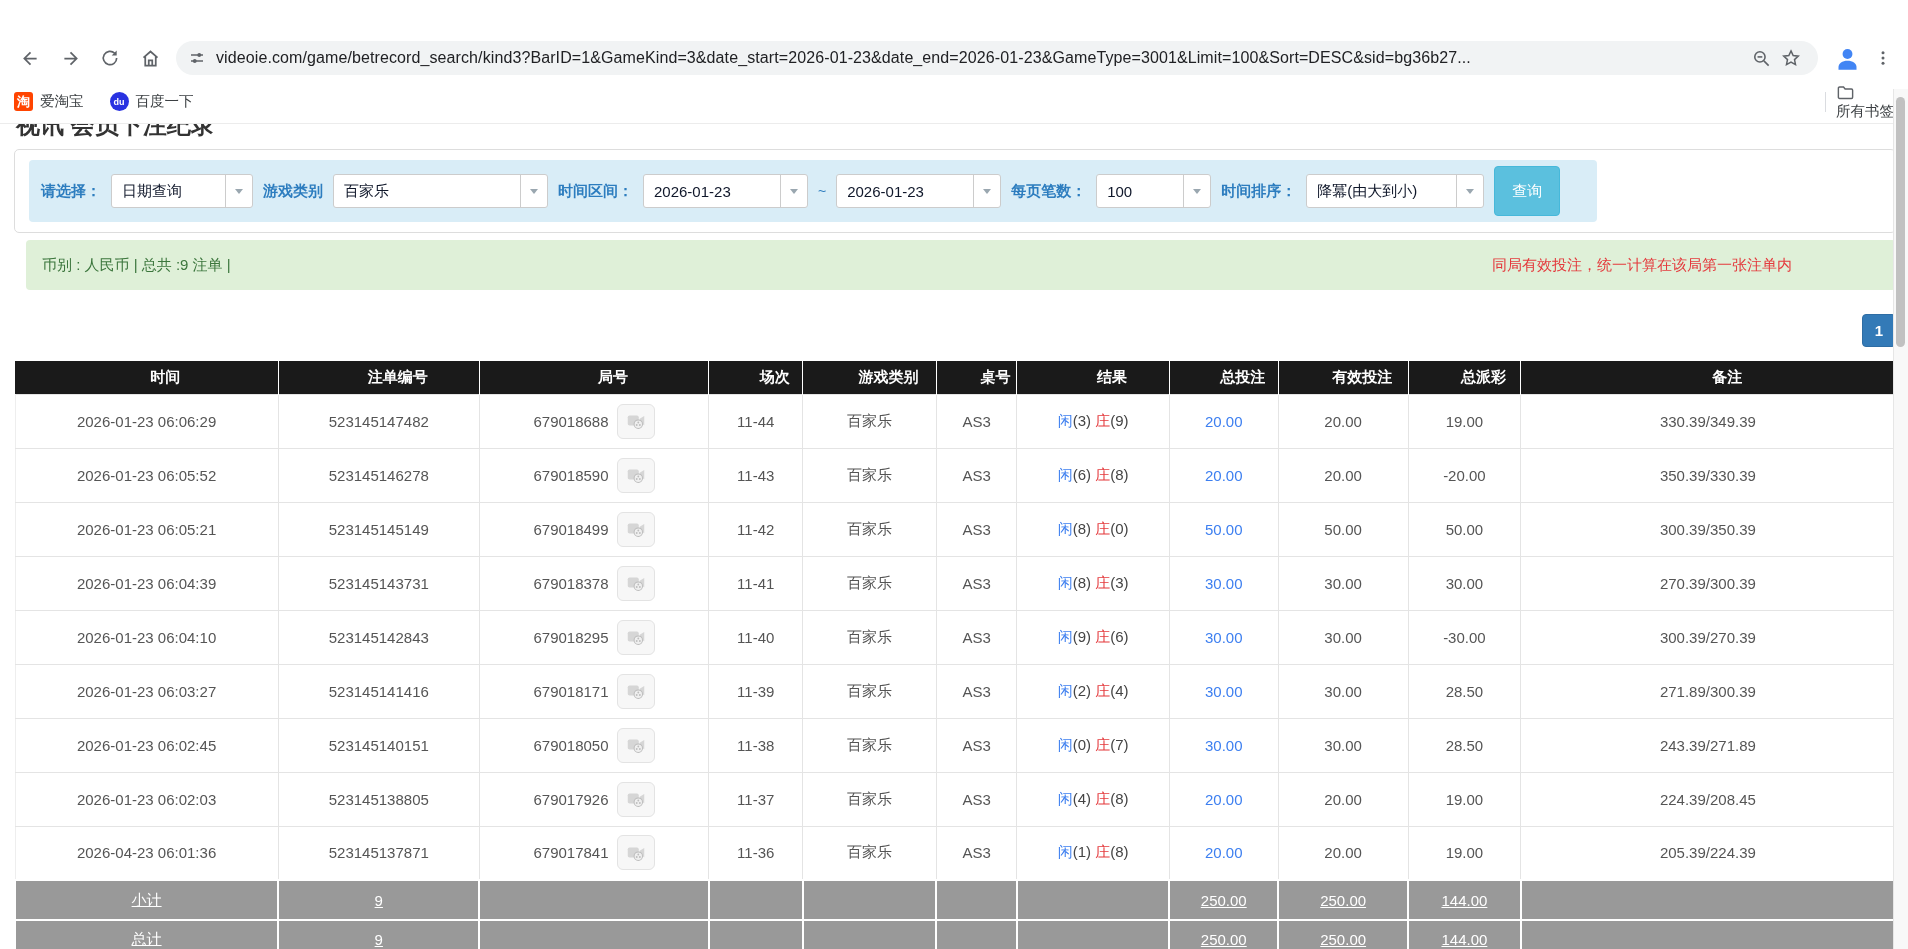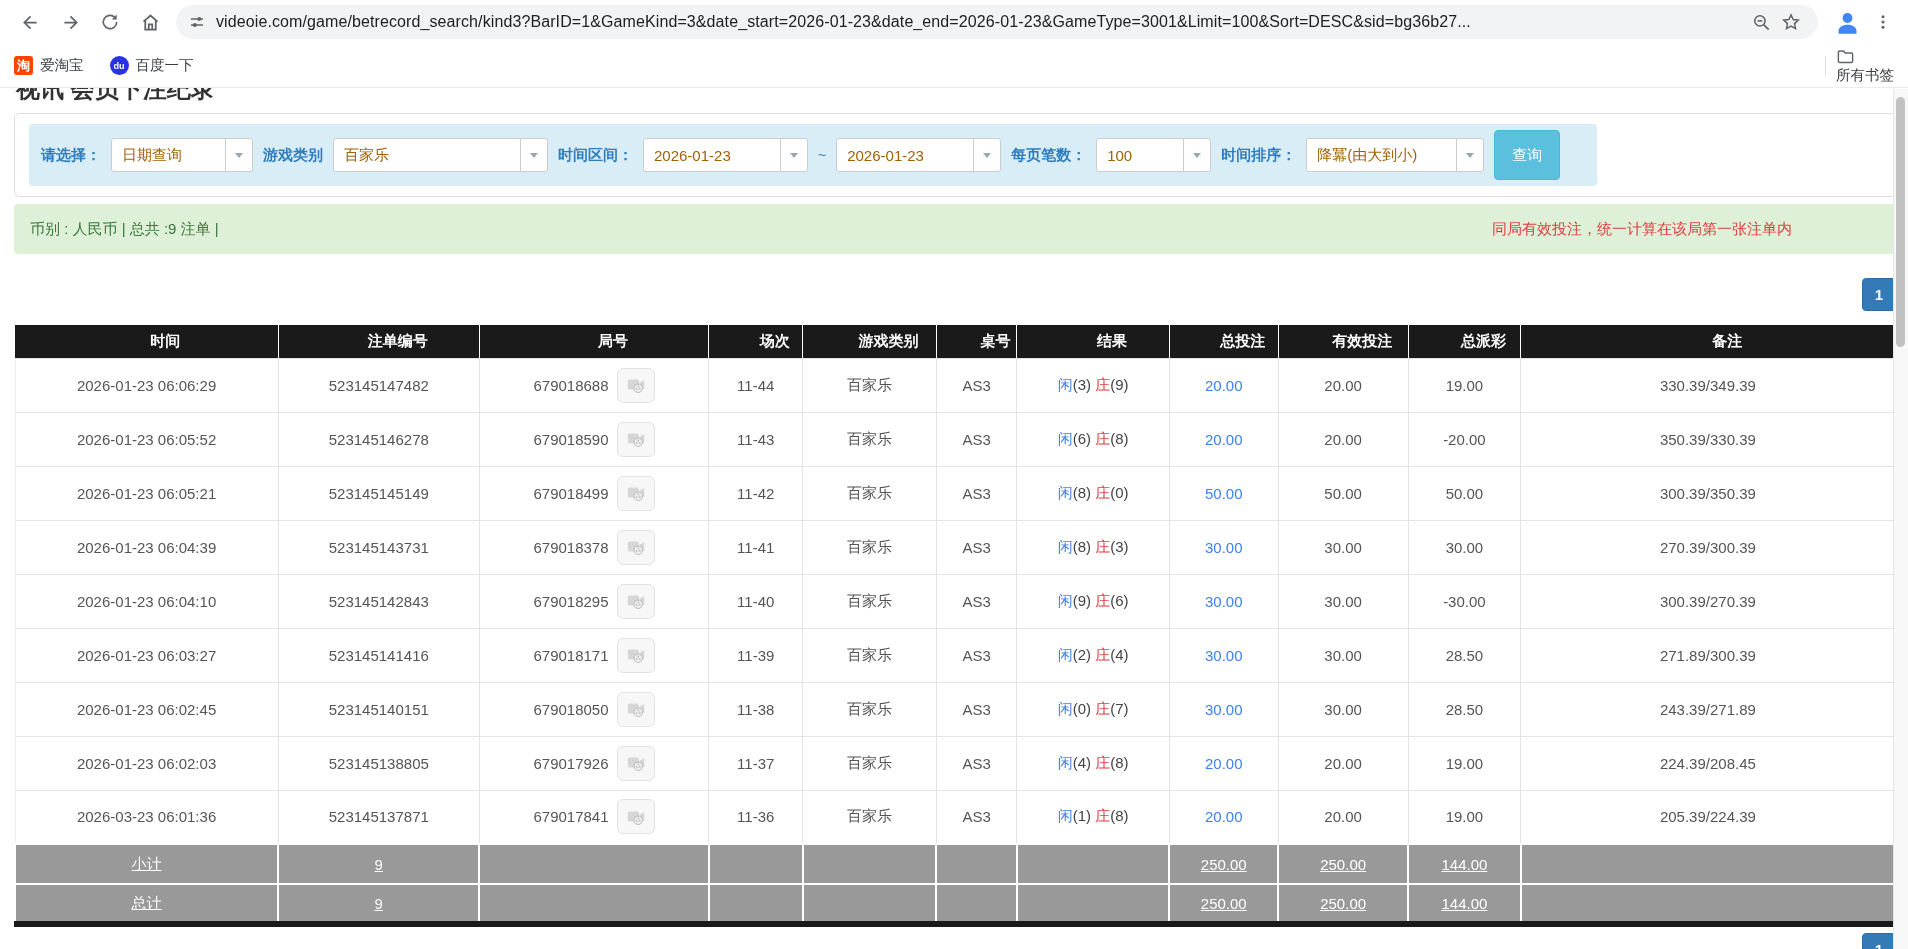--- a/index.html
+++ b/index.html
@@ -1,20 +1,20 @@
 <!DOCTYPE html>
 <html><head>
 <meta charset="utf-8">
 <style>
   * { margin:0; padding:0; box-sizing:border-box; }
   html,body { width:1908px; height:949px; overflow:hidden; background:#fff;
     font-family:"Liberation Sans","DejaVu Sans",sans-serif; }
 
   
-  .toolbar { height:44px; display:flex; align-items:center; padding:0 10px; background:#fff; }
+  .toolbar { height:44px; display:flex; align-items:center; padding:0 10px; background:#fff;margin-top:36px; }
   .nav-btn { width:34px; height:34px; border-radius:50%; display:flex; align-items:center;
     justify-content:center; margin:0 3px; cursor:pointer; flex:0 0 auto; }
   .omnibox { flex:1; height:34px; background:#f1f3f4; border-radius:17px; margin:0 8px 0 6px;
     display:flex; align-items:center; padding:0 12px; min-width:0; }
   .omnibox .url { flex:1; font-size:16px; color:#202124; white-space:nowrap; overflow:hidden;
     margin-left:10px; letter-spacing:.1px; }
   .pill-icon { width:30px; height:30px; display:flex; align-items:center; justify-content:center;
     border-radius:50%; flex:0 0 auto; cursor:pointer; }
   .avatar-btn { width:34px; height:34px; display:flex; align-items:center; justify-content:center;
     border-radius:50%; margin:0 4px; cursor:pointer; }
@@ -38,31 +38,31 @@
   .title-clip h1 { position:absolute; top:-15px; left:2px; font-size:24px; font-weight:bold; color:#333; }
 
   .filter-card { margin-top:8px; border:1px solid #ddd; border-radius:5px; background:#fff;
     padding:10px 14px; }
   .filter-strip { width:1568px; height:62px; background:#d9edf7; border-radius:4px;
     display:flex; align-items:center; padding:0 12px; gap:10px; }
   .f-label { font-size:15px; font-weight:bold; color:#2d7dbf; white-space:nowrap; }
   .f-tilde { font-size:14px; color:#2d7dbf; }
   .sel { height:34px; background:#fff; border:1px solid #ccc; border-radius:3px;
     display:flex; align-items:stretch; cursor:pointer; }
-  .sel-val { flex:1; display:flex; align-items:center; padding:0 10px; font-size:15px; color:#a16207;
+  .sel-val { flex:1; display:flex; align-items:center; padding:0 10px; font-size:15px; color:#0f172a;
     white-space:nowrap; overflow:hidden; }
   .sel-caret { width:27px; border-left:1px solid #ccc; display:flex; align-items:center; justify-content:center; }
   .caret-tri { width:0; height:0; border-left:4.5px solid transparent; border-right:4.5px solid transparent;
     border-top:5px solid #9aa7b0; }
   .w140{width:142px}.w215{width:215px}.w165{width:165px}.w115{width:115px}.w175{width:178px}
   .btn-search { height:50px; padding:0 17px; background:#5bc0de; border:1px solid #46b8da;
     border-radius:4px; color:#fff; font-size:15px; cursor:pointer; }
 
   .alert-bar { margin-top:7px; height:50px; background:#dff0d8; border-radius:4px;
-    display:flex; align-items:center; justify-content:space-between; padding:0 16px; }
+    display:flex; align-items:center; justify-content:space-between; padding:0 16px;margin-left:12px; }
   .alert-left { color:#3c763d; font-size:15px; }
   .alert-right { color:#e4393c; font-size:15px; padding-right:88px; }
 
   .pager-row { margin-top:24px; display:flex; justify-content:flex-end; }
   .page-btn { width:34px; height:33px; background:#337ab7; border:1px solid #2e6da4; border-radius:4px;
     color:#fff; font-size:15px; font-weight:bold; cursor:pointer; }
   .pager-bottom { margin-top:6px; display:flex; justify-content:flex-end; }
 
   
   table.bets { margin-top:14px; width:100%; border-collapse:collapse; table-layout:fixed;
@@ -506,21 +506,21 @@
     <td>
       <span class="res-xian">闲</span><span class="res-num">(4) </span>
       <span class="res-zhuang">庄</span><span class="res-num">(8)</span>
     </td>
     <td><span class="amt-link">20.00</span></td>
     <td>20.00</td>
     <td>19.00</td>
     <td>224.39/208.45</td>
   </tr>
         <tr>
-    <td>2026-03-23 06:01:36</td>
+    <td>2026-04-23 06:01:36</td>
     <td>523145137871</td>
     <td>
       <span class="round-cell">
         <span>679017841</span>
         <button class="video-btn">
           <svg width="22" height="22" viewBox="0 0 24 24">
             <rect x="3" y="6" width="12" height="11" rx="2" fill="#d6d6d6"></rect>
             <path d="M16 9.5l5-3v10l-5-3z" fill="#d6d6d6"></path>
             <circle cx="14.5" cy="15.5" r="4.6" fill="#efefef" stroke="#bdbdbd" stroke-width="1.1"></circle>
             <circle cx="14.5" cy="13.6" r="1" fill="#bdbdbd"></circle>

